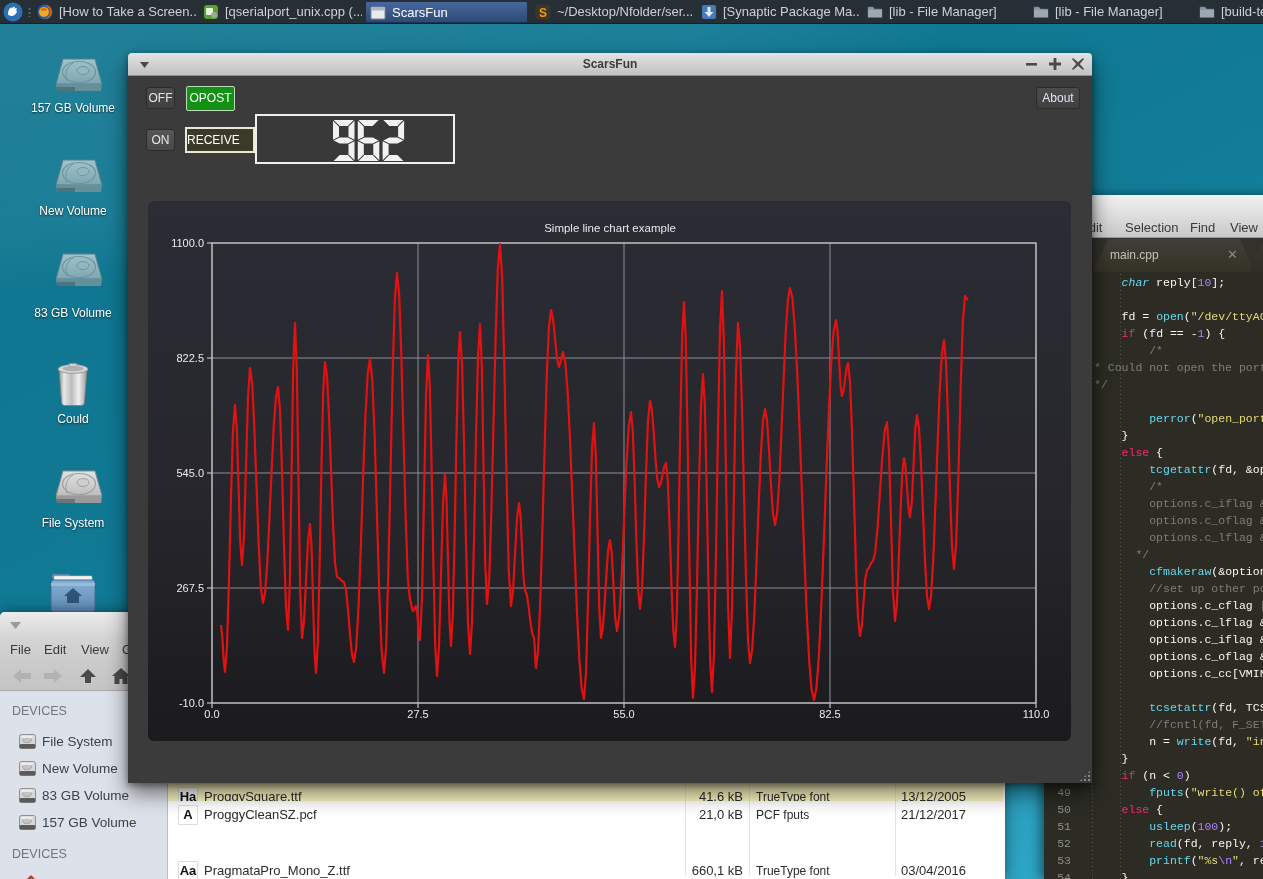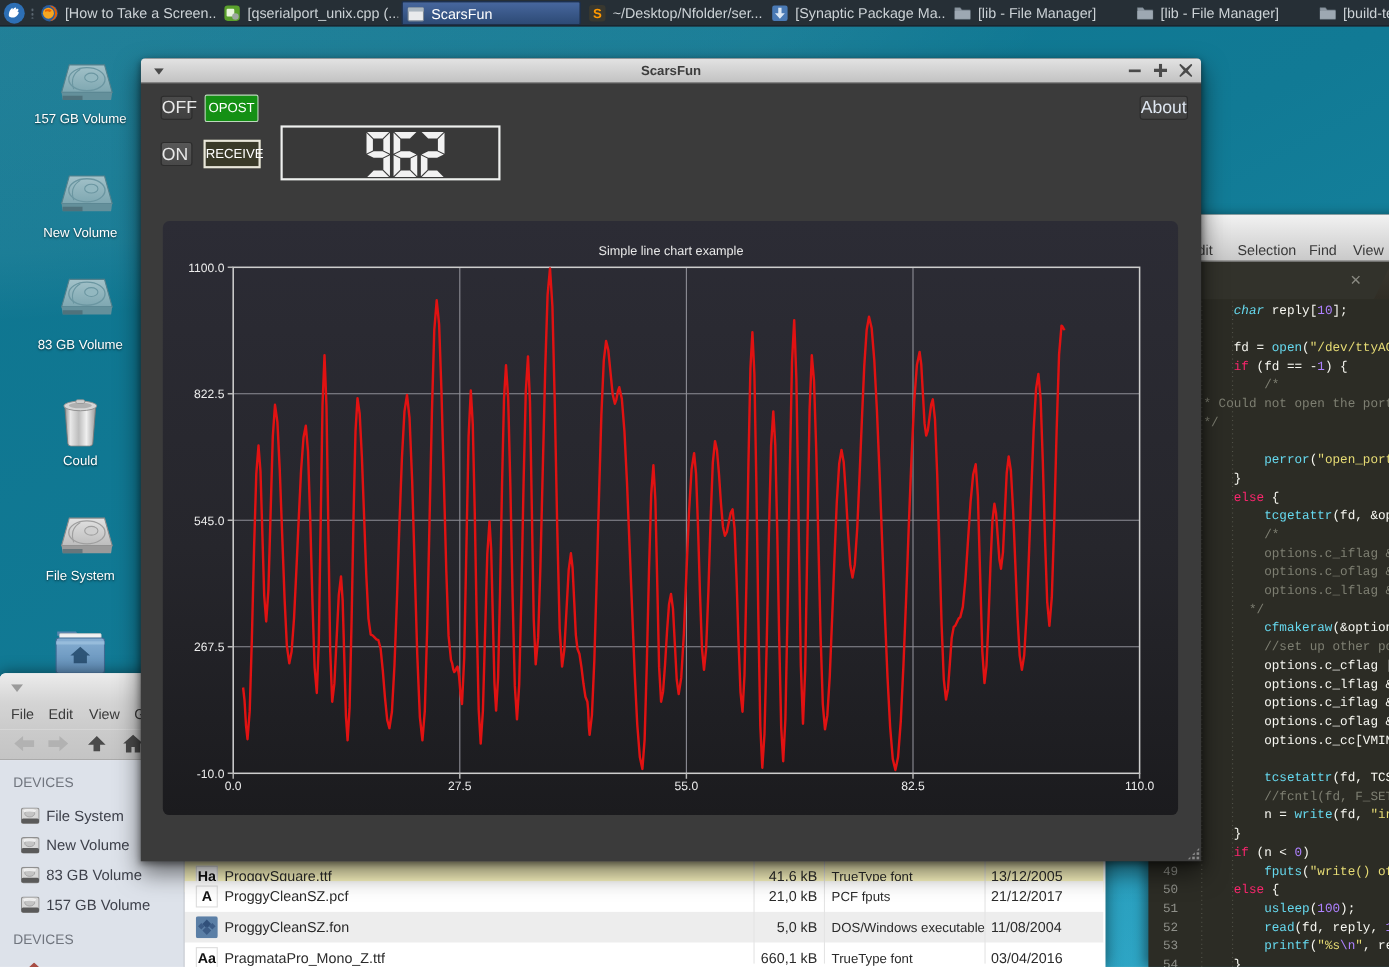--- a/index.html
+++ b/index.html
@@ -45,21 +45,21 @@
 #fm .side{position:absolute;left:0;top:79px;width:168px;height:188px;background:#dde2ea;border-right:1px solid #b8bcc4;color:#3e414b;font-size:13.5px}
 #fm .hdr{font-weight:normal;color:#70757e;font-size:12.5px;position:absolute;left:12px}
 #fm .sit{position:absolute;left:42px;white-space:nowrap}
 #fm .list{position:absolute;left:168px;top:79px;width:835px;height:188px;background:#fff}
 #fm .row{position:absolute;left:0;width:100%;height:28px;font-size:13px;color:#2b2b2b;line-height:28px}
 #fm .cs{position:absolute;top:0;height:185px;width:1px;background:#e4e4e4}
 
 #sf{left:128px;top:53px;width:964px;height:730px;border-radius:5px 5px 0 0;background:#3b3b3b;box-shadow:0 10px 22px rgba(0,0,0,.55),0 2px 6px rgba(0,0,0,.4)}
 #sf .tit{position:absolute;left:0;top:0;width:100%;height:23px;border-radius:4px 4px 0 0;background:linear-gradient(#e3e3e3,#c2c2c2);border-bottom:1px solid #8f8f8f;color:#3c3c3c}
 #sf .tit .cap{position:absolute;width:100%;text-align:center;top:4px;font-weight:bold;font-size:12px}
-.qbtn{position:absolute;background:linear-gradient(#4b4b4b,#404040);border:1px solid #2c2c2c;border-radius:3px;color:#e8e8e8;font-size:16px;}
+.qbtn{position:absolute;background:linear-gradient(#4b4b4b,#404040);border:1px solid #2c2c2c;border-radius:3px;color:#e8e8e8;font-size:12px;text-align:center}
 #lcd{position:absolute;left:127px;top:61px;width:200px;height:50px;border:2px solid #eef0ee;background:#393939}
 #chartp{position:absolute;left:20px;top:148px;width:923px;height:540px;border-radius:6px;background:linear-gradient(#2c2c35 0%,#26262c 55%,#1b1b1e 100%)}
 </style></head><body>
 
 <div id="bar" class="abs">
     <svg class="abs" style="left:3px;top:2px" width="20" height="20" viewBox="0 0 20 20">
       <circle cx="10" cy="10" r="9.5" fill="#2d6fb5"></circle>
       <path d="M5 12c0-3 1.5-6 3-6.5.8-.3 1 .7.5 1.5.8-1.5 2-2.5 2.8-2.2.8.3.4 1.5-.2 2.3.9-1 2-1.4 2.5-.8.5.6-.2 1.8-1 2.5.8-.3 1.5 0 1.4.8-.2 1.5-2.5 4.4-5 4.4-2.3 0-4-.8-4-2z" fill="#fff"></path>
     </svg>
     <div class="abs" style="left:28px;top:7px;width:3px;height:10px;background-image:radial-gradient(circle,#5a6670 1px,transparent 1.2px);background-size:3px 4px"></div>
@@ -226,20 +226,21 @@
   </div>
 <div id="subl" class="abs">
 <div class="mbar">
       <span style="left:12px">File</span>
       <span style="left:36px">Edit</span>
       <span style="left:81px">Selection</span>
       <span style="left:146px">Find</span>
       <span style="left:186px">View</span>
     </div>
 <div class="tabs">
+      <div class="tab">main.cpp</div>
       <div class="tabx">✕</div>
       <div class="tab2"></div>
     </div>
 <div class="iguide" style="left:48px"></div>
 <div class="iguide" style="left:76px"></div>
 <pre class="gut">19<br>20<br>21<br>22<br>23<br>24<br>25<br>26<br>27<br>28<br>29<br>30<br>31<br>32<br>33<br>34<br>35<br>36<br>37<br>38<br>39<br>40<br>41<br>42<br>43<br>44<br>45<br>46<br>47<br>48<br>49<br>50<br>51<br>52<br>53<br>54</pre>
 <pre class="code">&nbsp;&nbsp;&nbsp;&nbsp;<i class="t">char</i> reply[<i class="n">10</i>];<br><br>&nbsp;&nbsp;&nbsp;&nbsp;fd = <i class="f">open</i>(<i class="s">"/dev/ttyACM0"</i>, O_RDWR | O_NOCTTY);<br>&nbsp;&nbsp;&nbsp;&nbsp;<i class="k">if</i> (fd == -<i class="n">1</i>) {<br>&nbsp;&nbsp;&nbsp;&nbsp;&nbsp;&nbsp;&nbsp;&nbsp;<i class="c">/*</i><br><i class="c">* Could not open the port.</i><br><i class="c">*/</i><br><br>&nbsp;&nbsp;&nbsp;&nbsp;&nbsp;&nbsp;&nbsp;&nbsp;<i class="f">perror</i>(<i class="s">"open_port: Unable to open /dev/tty"</i>);<br>&nbsp;&nbsp;&nbsp;&nbsp;}<br>&nbsp;&nbsp;&nbsp;&nbsp;<i class="k">else</i> {<br>&nbsp;&nbsp;&nbsp;&nbsp;&nbsp;&nbsp;&nbsp;&nbsp;<i class="f">tcgetattr</i>(fd, &amp;options);<br>&nbsp;&nbsp;&nbsp;&nbsp;&nbsp;&nbsp;&nbsp;&nbsp;<i class="c">/*</i><br>&nbsp;&nbsp;&nbsp;&nbsp;&nbsp;&nbsp;&nbsp;&nbsp;<i class="c">options.c_iflag &amp;= ~(IGNBRK | BRKINT);</i><br>&nbsp;&nbsp;&nbsp;&nbsp;&nbsp;&nbsp;&nbsp;&nbsp;<i class="c">options.c_oflag &amp;= ~OPOST;</i><br>&nbsp;&nbsp;&nbsp;&nbsp;&nbsp;&nbsp;&nbsp;&nbsp;<i class="c">options.c_lflag &amp;= ~(ECHO | ECHONL);</i><br>&nbsp;&nbsp;&nbsp;&nbsp;&nbsp;&nbsp;<i class="c">*/</i><br>&nbsp;&nbsp;&nbsp;&nbsp;&nbsp;&nbsp;&nbsp;&nbsp;<i class="f">cfmakeraw</i>(&amp;options);<br>&nbsp;&nbsp;&nbsp;&nbsp;&nbsp;&nbsp;&nbsp;&nbsp;<i class="c">//set up other port settings</i><br>&nbsp;&nbsp;&nbsp;&nbsp;&nbsp;&nbsp;&nbsp;&nbsp;options.c_cflag |= (CLOCAL | CREAD);<br>&nbsp;&nbsp;&nbsp;&nbsp;&nbsp;&nbsp;&nbsp;&nbsp;options.c_lflag &amp;= ~(ICANON);<br>&nbsp;&nbsp;&nbsp;&nbsp;&nbsp;&nbsp;&nbsp;&nbsp;options.c_iflag &amp;= ~(IXON | IXOFF);<br>&nbsp;&nbsp;&nbsp;&nbsp;&nbsp;&nbsp;&nbsp;&nbsp;options.c_oflag &amp;= ~(ONLCR);<br>&nbsp;&nbsp;&nbsp;&nbsp;&nbsp;&nbsp;&nbsp;&nbsp;options.c_cc[VMIN] = ;<br><br>&nbsp;&nbsp;&nbsp;&nbsp;&nbsp;&nbsp;&nbsp;&nbsp;<i class="f">tcsetattr</i>(fd, TCSANOW, &amp;options);<br>&nbsp;&nbsp;&nbsp;&nbsp;&nbsp;&nbsp;&nbsp;&nbsp;<i class="c">//fcntl(fd, F_SETFL, FNDELAY);</i><br>&nbsp;&nbsp;&nbsp;&nbsp;&nbsp;&nbsp;&nbsp;&nbsp;n = <i class="f">write</i>(fd, <i class="s">"init"</i>, );<br>&nbsp;&nbsp;&nbsp;&nbsp;}<br>&nbsp;&nbsp;&nbsp;&nbsp;<i class="k">if</i> (n &lt; <i class="n">0</i>)<br>&nbsp;&nbsp;&nbsp;&nbsp;&nbsp;&nbsp;&nbsp;&nbsp;<i class="f">fputs</i>(<i class="s">"write() of 4 bytes failed!"</i>, stderr);<br>&nbsp;&nbsp;&nbsp;&nbsp;<i class="k">else</i> {<br>&nbsp;&nbsp;&nbsp;&nbsp;&nbsp;&nbsp;&nbsp;&nbsp;<i class="f">usleep</i>(<i class="n">100</i>);<br>&nbsp;&nbsp;&nbsp;&nbsp;&nbsp;&nbsp;&nbsp;&nbsp;<i class="f">read</i>(fd, reply, <i class="n">10</i>);<br>&nbsp;&nbsp;&nbsp;&nbsp;&nbsp;&nbsp;&nbsp;&nbsp;<i class="f">printf</i>(<i class="s">"%s</i><i class="n">\n</i><i class="s">"</i>, reply);<br>&nbsp;&nbsp;&nbsp;&nbsp;}</pre>
 </div>
 <div id="fm" class="abs">
     <div class="ftit">
@@ -311,31 +312,20 @@
 <span style="position:absolute;left:588px;font-size:12px">TrueType font</span>
 <span style="position:absolute;left:733px">13/12/2005</span>
       </div>
       <div class="row" style="top:110px;background:#ffffff">
         <div style="position:absolute;left:10px;top:4px;width:20px;height:20px;background:#fff;border:1px solid #ddd;color:#111;font-weight:bold;font-size:13px;text-align:center;line-height:18px">A</div>
 <span style="position:absolute;left:36px">ProggyCleanSZ.pcf</span>
 <span style="position:absolute;left:450px;width:125px;text-align:right">21,0 kB</span>
 <span style="position:absolute;left:588px;font-size:12px">PCF fputs</span>
 <span style="position:absolute;left:733px">21/12/2017</span>
       </div>
-      <div class="row" style="top:138px;background:#ededed">
-        <svg style="position:absolute;left:10px;top:4px" width="20" height="20" viewBox="0 0 20 20">
-          <rect width="20" height="20" rx="2" fill="#5b7fa6"></rect>
-          <path d="M10 3l4 4-4 4-4-4z" fill="#31507a"></path>
-          <path d="M5 8l3 3-3 3-3-3zm10 0l3 3-3 3-3-3zM10 11l4 4-4 4-4-4z" fill="#3c5c86" transform="translate(0,-2)"></path>
-        </svg>
-<span style="position:absolute;left:36px">ProggyCleanSZ.fon</span>
-<span style="position:absolute;left:450px;width:125px;text-align:right">5,0 kB</span>
-<span style="position:absolute;left:588px;font-size:12px">DOS/Windows executable</span>
-<span style="position:absolute;left:733px">11/08/2004</span>
-      </div>
       <div class="row" style="top:166px;background:#ffffff">
         <div style="position:absolute;left:10px;top:4px;width:20px;height:20px;background:#fff;border:1px solid #ddd;color:#111;font-weight:bold;font-size:13px;text-align:center;line-height:18px">Aa</div>
 <span style="position:absolute;left:36px">PragmataPro_Mono_Z.ttf</span>
 <span style="position:absolute;left:450px;width:125px;text-align:right">660,1 kB</span>
 <span style="position:absolute;left:588px;font-size:12px">TrueType font</span>
 <span style="position:absolute;left:733px">03/04/2016</span>
       </div>
       <div class="cs" style="left:517px"></div>
       <div class="cs" style="left:581px"></div>
       <div class="cs" style="left:727px"></div>
@@ -354,21 +344,21 @@
 <svg style="position:absolute;left:921px;top:5px" width="12" height="12" viewBox="0 0 12 12">
         <path d="M4.6 0h2.8v4.6H12v2.8H7.4V12H4.6V7.4H0V4.6h4.6z" fill="#4a4a4a"></path>
       </svg>
 <svg style="position:absolute;left:944px;top:5px" width="12" height="12" viewBox="0 0 12 12">
         <path d="M1 0l5 4.2L11 0l1 1-4.2 5L12 11l-1 1-5-4.2L1 12l-1-1 4.2-5L0 1z" fill="#4a4a4a"></path>
       </svg>
 </div>
     <div class="qbtn" style="left:18px;top:34px;width:29px;height:22px;line-height:21px">OFF</div>
     <div class="abs" style="left:58px;top:33px;width:49px;height:25px;background:#149014;border:1px solid #bcd9bc;border-radius:2px;color:#fff;font-size:12px;text-align:center;line-height:23px">OPOST</div>
     <div class="qbtn" style="left:18px;top:76px;width:29px;height:22px;line-height:21px;background:linear-gradient(#575757,#484848)">ON</div>
-    <div class="abs" style="left:57px;top:74px;width:52px;height:26px;background:#3a3a29;border:2px solid #e9e7da;color:#fff;font-size:12px;text-align:left;line-height:22px">RECEIVE</div>
+    <div class="abs" style="left:57px;top:74px;width:70px;height:26px;background:#3a3a29;border:2px solid #e9e7da;color:#fff;font-size:12px;text-align:left;line-height:22px">RECEIVE</div>
     <div class="qbtn" style="left:908px;top:34px;width:44px;height:22px;line-height:21px;color:#dfe7f2">About</div>
     <div id="lcd">
       <svg style="position:absolute;left:76px;top:4px" width="72" height="41" viewBox="0 0 72 41" fill="#f2f2f2">
         <polygon points="0.7,0.0 20.8,0.0 14.8,6.0 6.7,6.0"></polygon>
         <polygon points="21.5,0.7 21.5,19.8 15.5,16.8 15.5,6.7"></polygon>
         <polygon points="21.5,21.2 21.5,40.3 15.5,34.3 15.5,24.2"></polygon>
         <polygon points="0.7,41.0 20.8,41.0 14.8,35.0 6.7,35.0"></polygon>
         <polygon points="0.0,0.7 0.0,19.8 6.0,16.8 6.0,6.7"></polygon>
         <polygon points="0.7,20.5 6.7,17.5 14.8,17.5 20.8,20.5 14.8,23.5 6.7,23.5"></polygon>
         <polygon points="25.5,0.0 45.6,0.0 39.6,6.0 31.5,6.0"></polygon>

